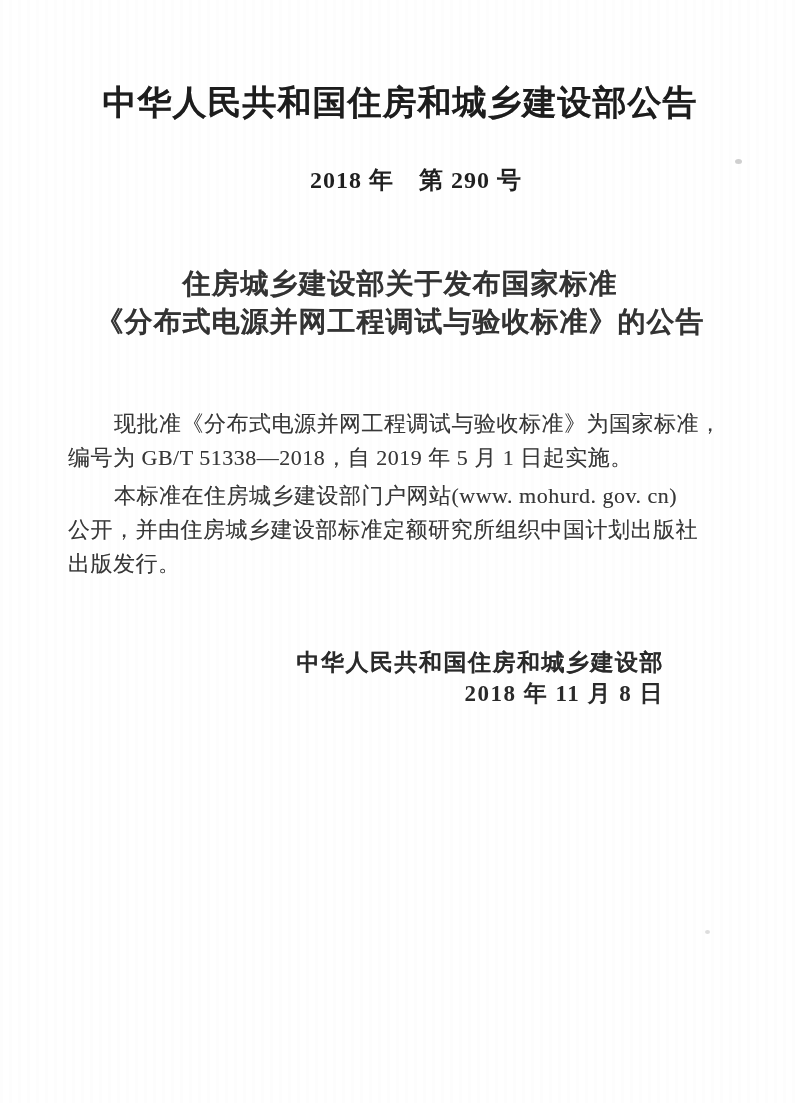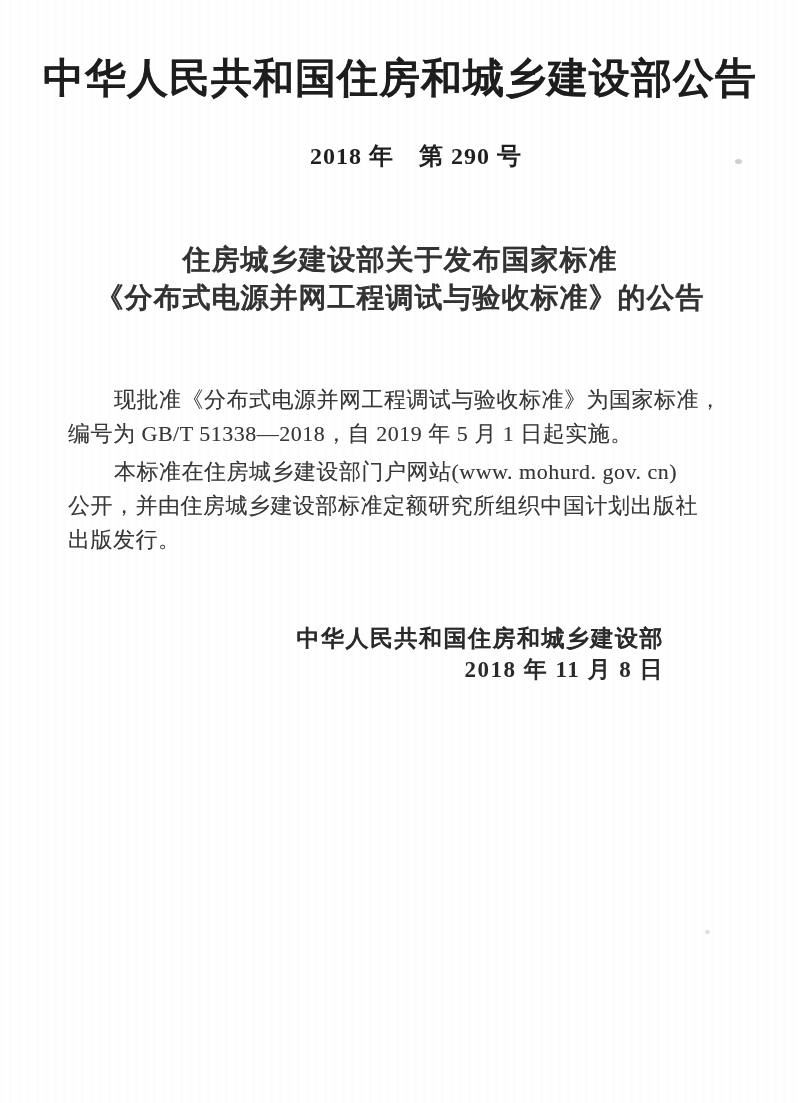--- a/index.html
+++ b/index.html
@@ -38,25 +38,25 @@
     letter-spacing: 3px;
     color: #d9d9d9;
     z-index: 1;
     white-space: nowrap;
   }
 
   .title {
     position: relative;
     z-index: 2;
     margin: 0;
-    padding-top: 58px;
+    padding-top: 82px;
     text-align: center;
     font-family: "Liberation Sans", "DejaVu Sans", sans-serif;
     font-weight: bold;
-    font-size: 41px;
+    font-size: 34px;
     line-height: 40px;
     letter-spacing: 1px;
     color: #1d1d1d;
     text-shadow: 0 0 0.5px rgba(30,30,30,0.5);
   }
 
   .issue-no {
     position: relative;
     z-index: 2;
     margin-top: 43px;

